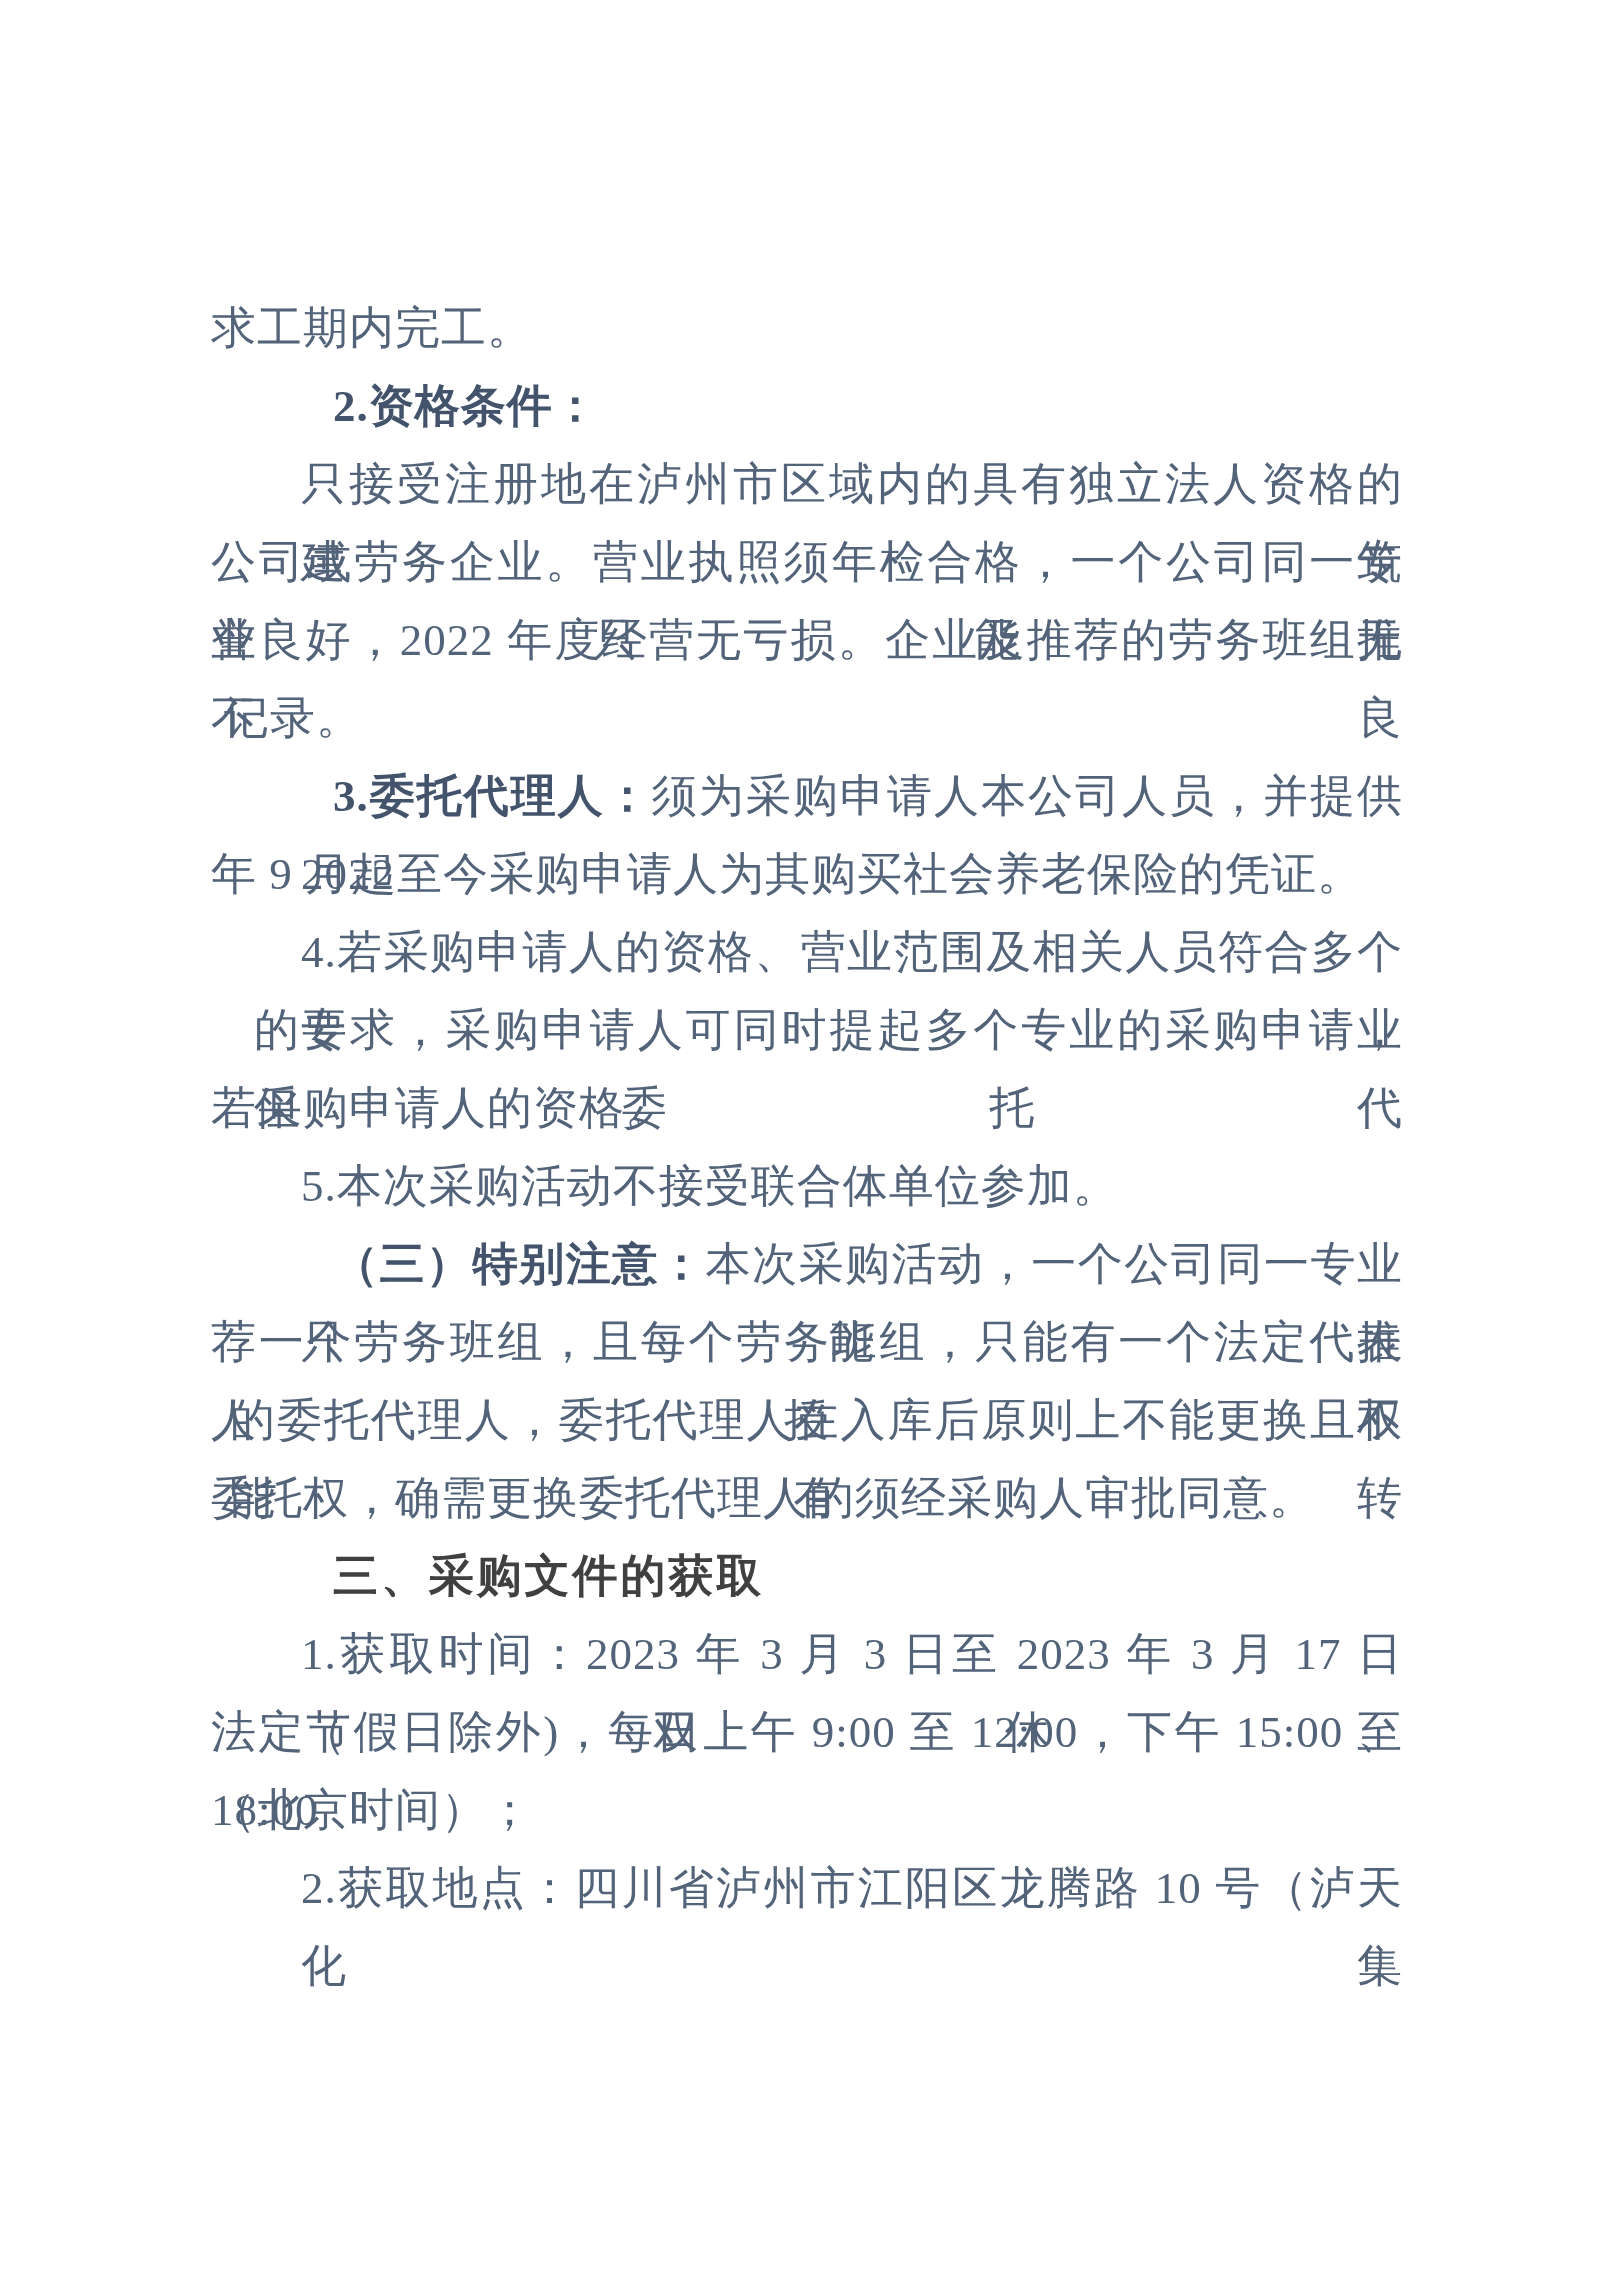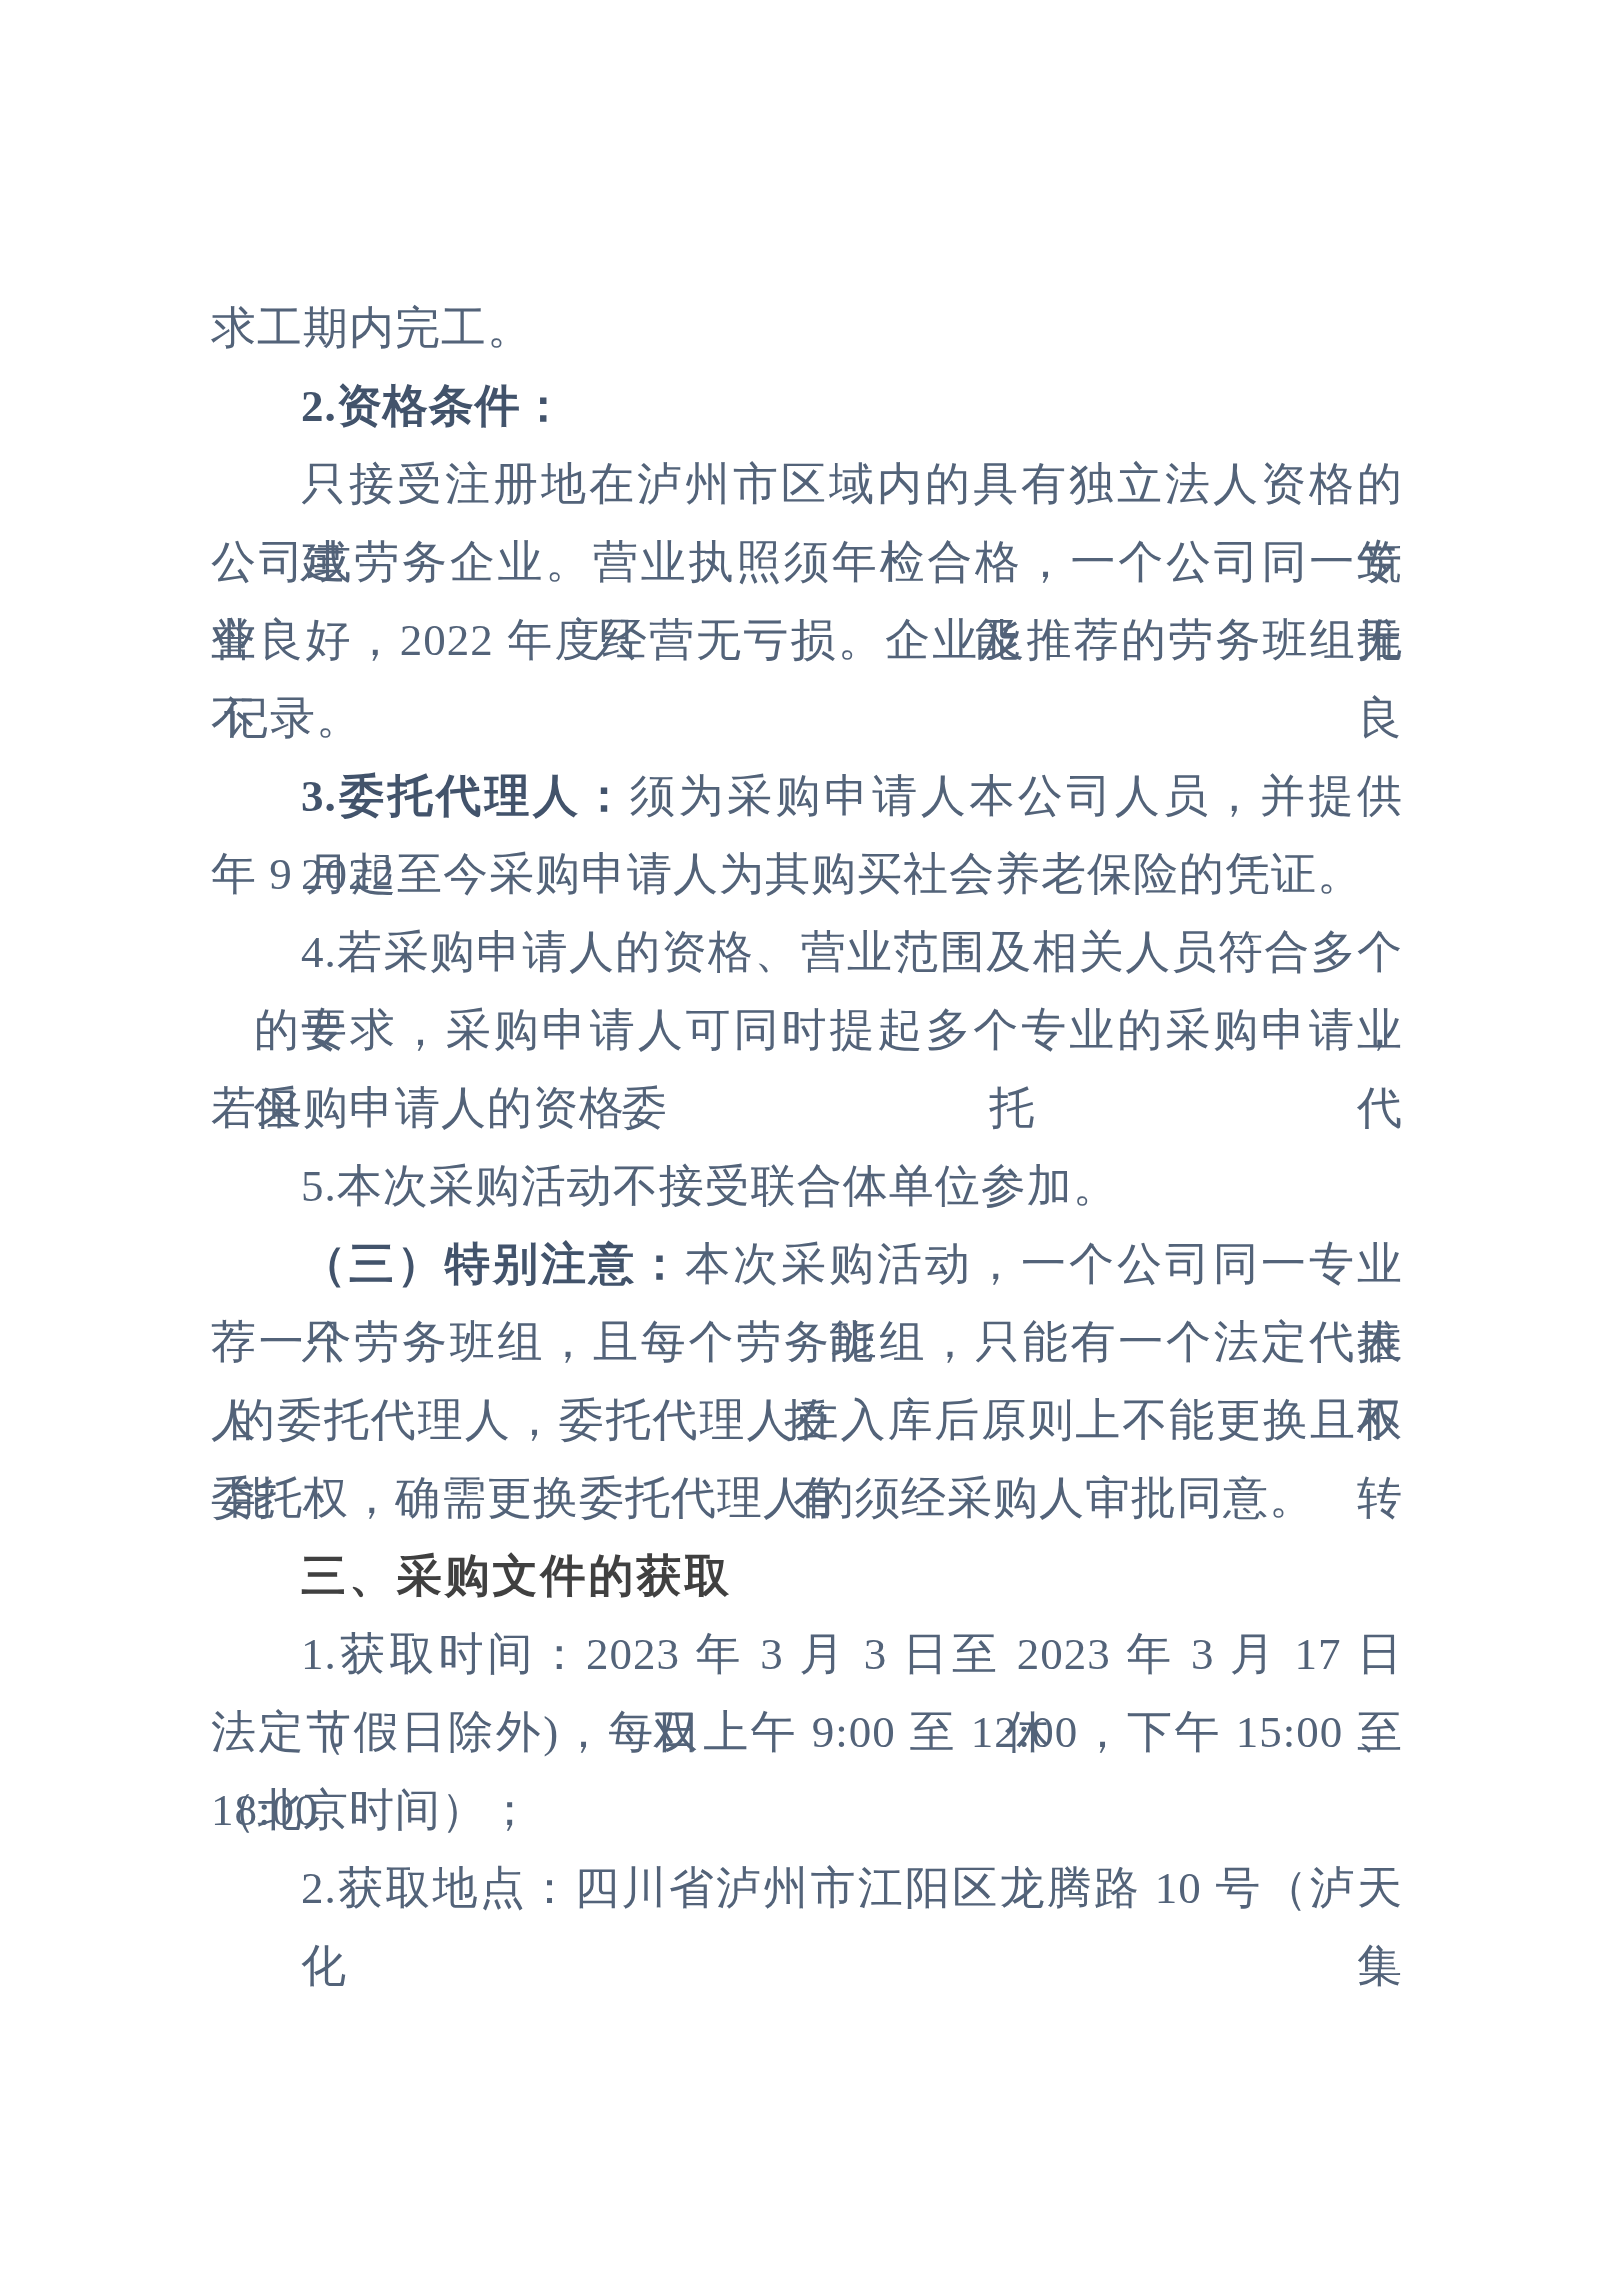--- a/index.html
+++ b/index.html
@@ -31,20 +31,21 @@
   }
   .line.just {
     white-space: normal;
     text-align: justify;
     text-align-last: justify;
   }
   .seg { display: inline; }
   .seg.bold {
     font-weight: bold;
     color: #42536b;
+    margin-left: 32px;
   }
   .line.heading .seg {
     font-family: "DejaVu Sans", "Liberation Sans", sans-serif;
     font-weight: bold;
     color: #404040;
     letter-spacing: 2.9px;
   }
   .page-number {
     position: absolute;
     top: 2080px;

